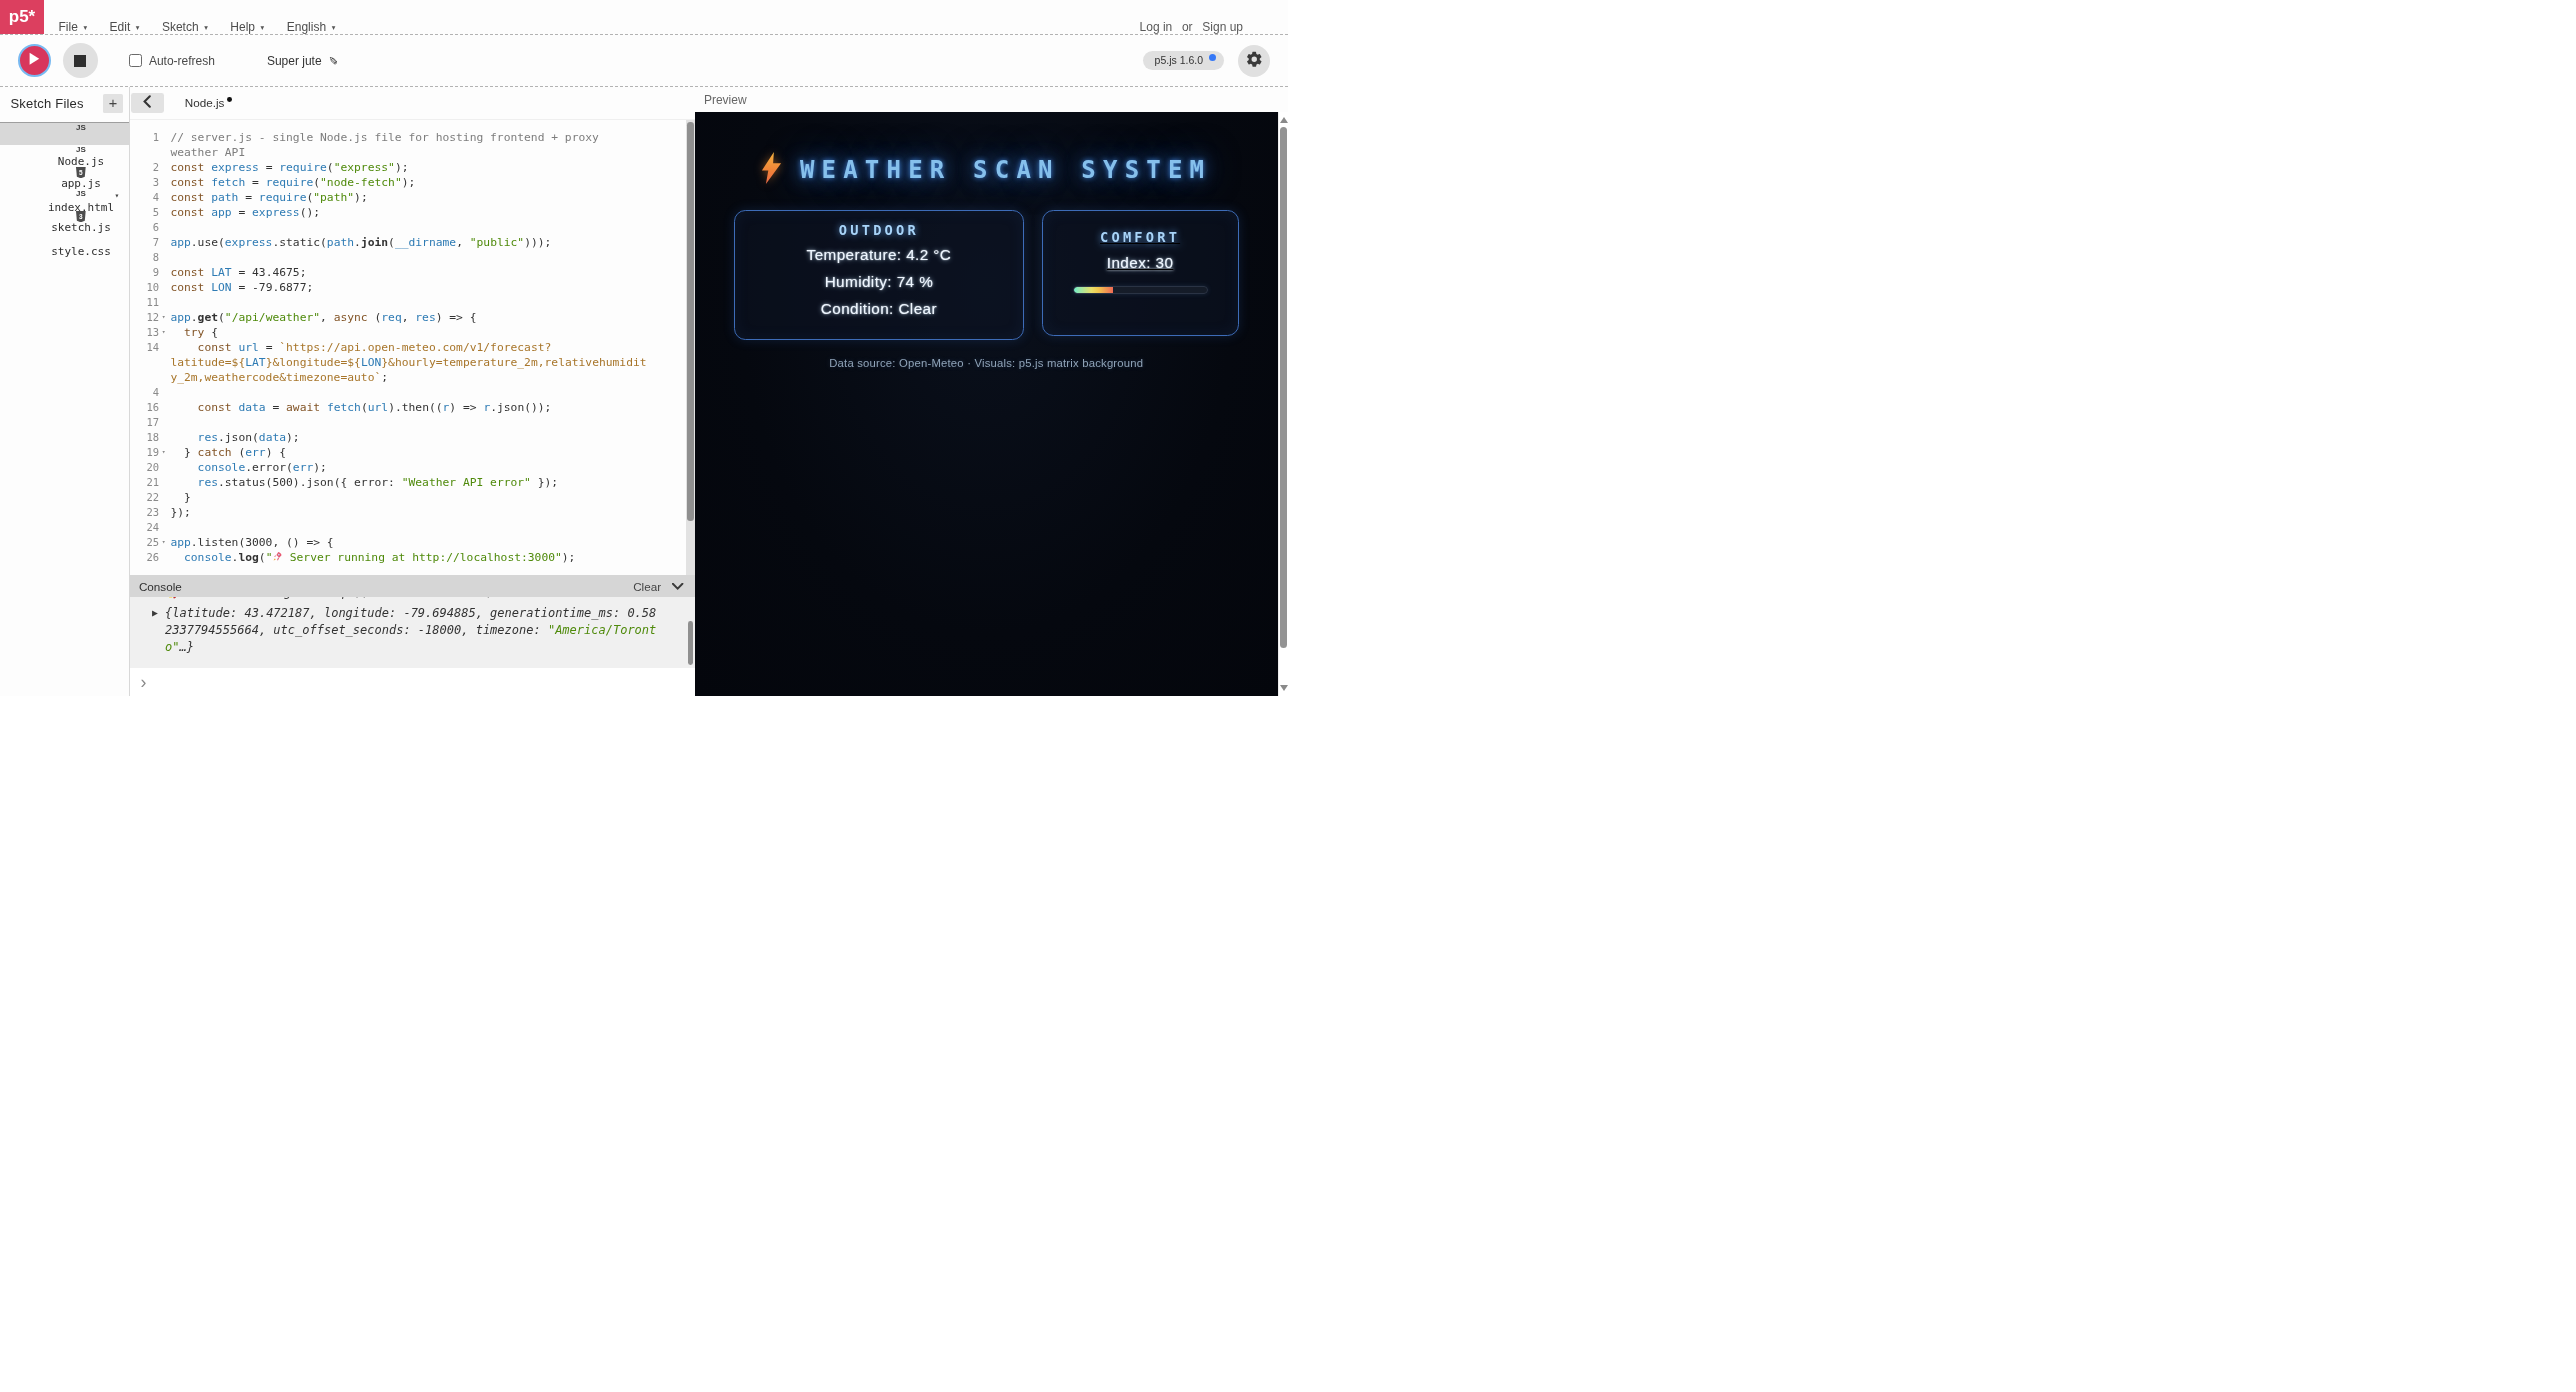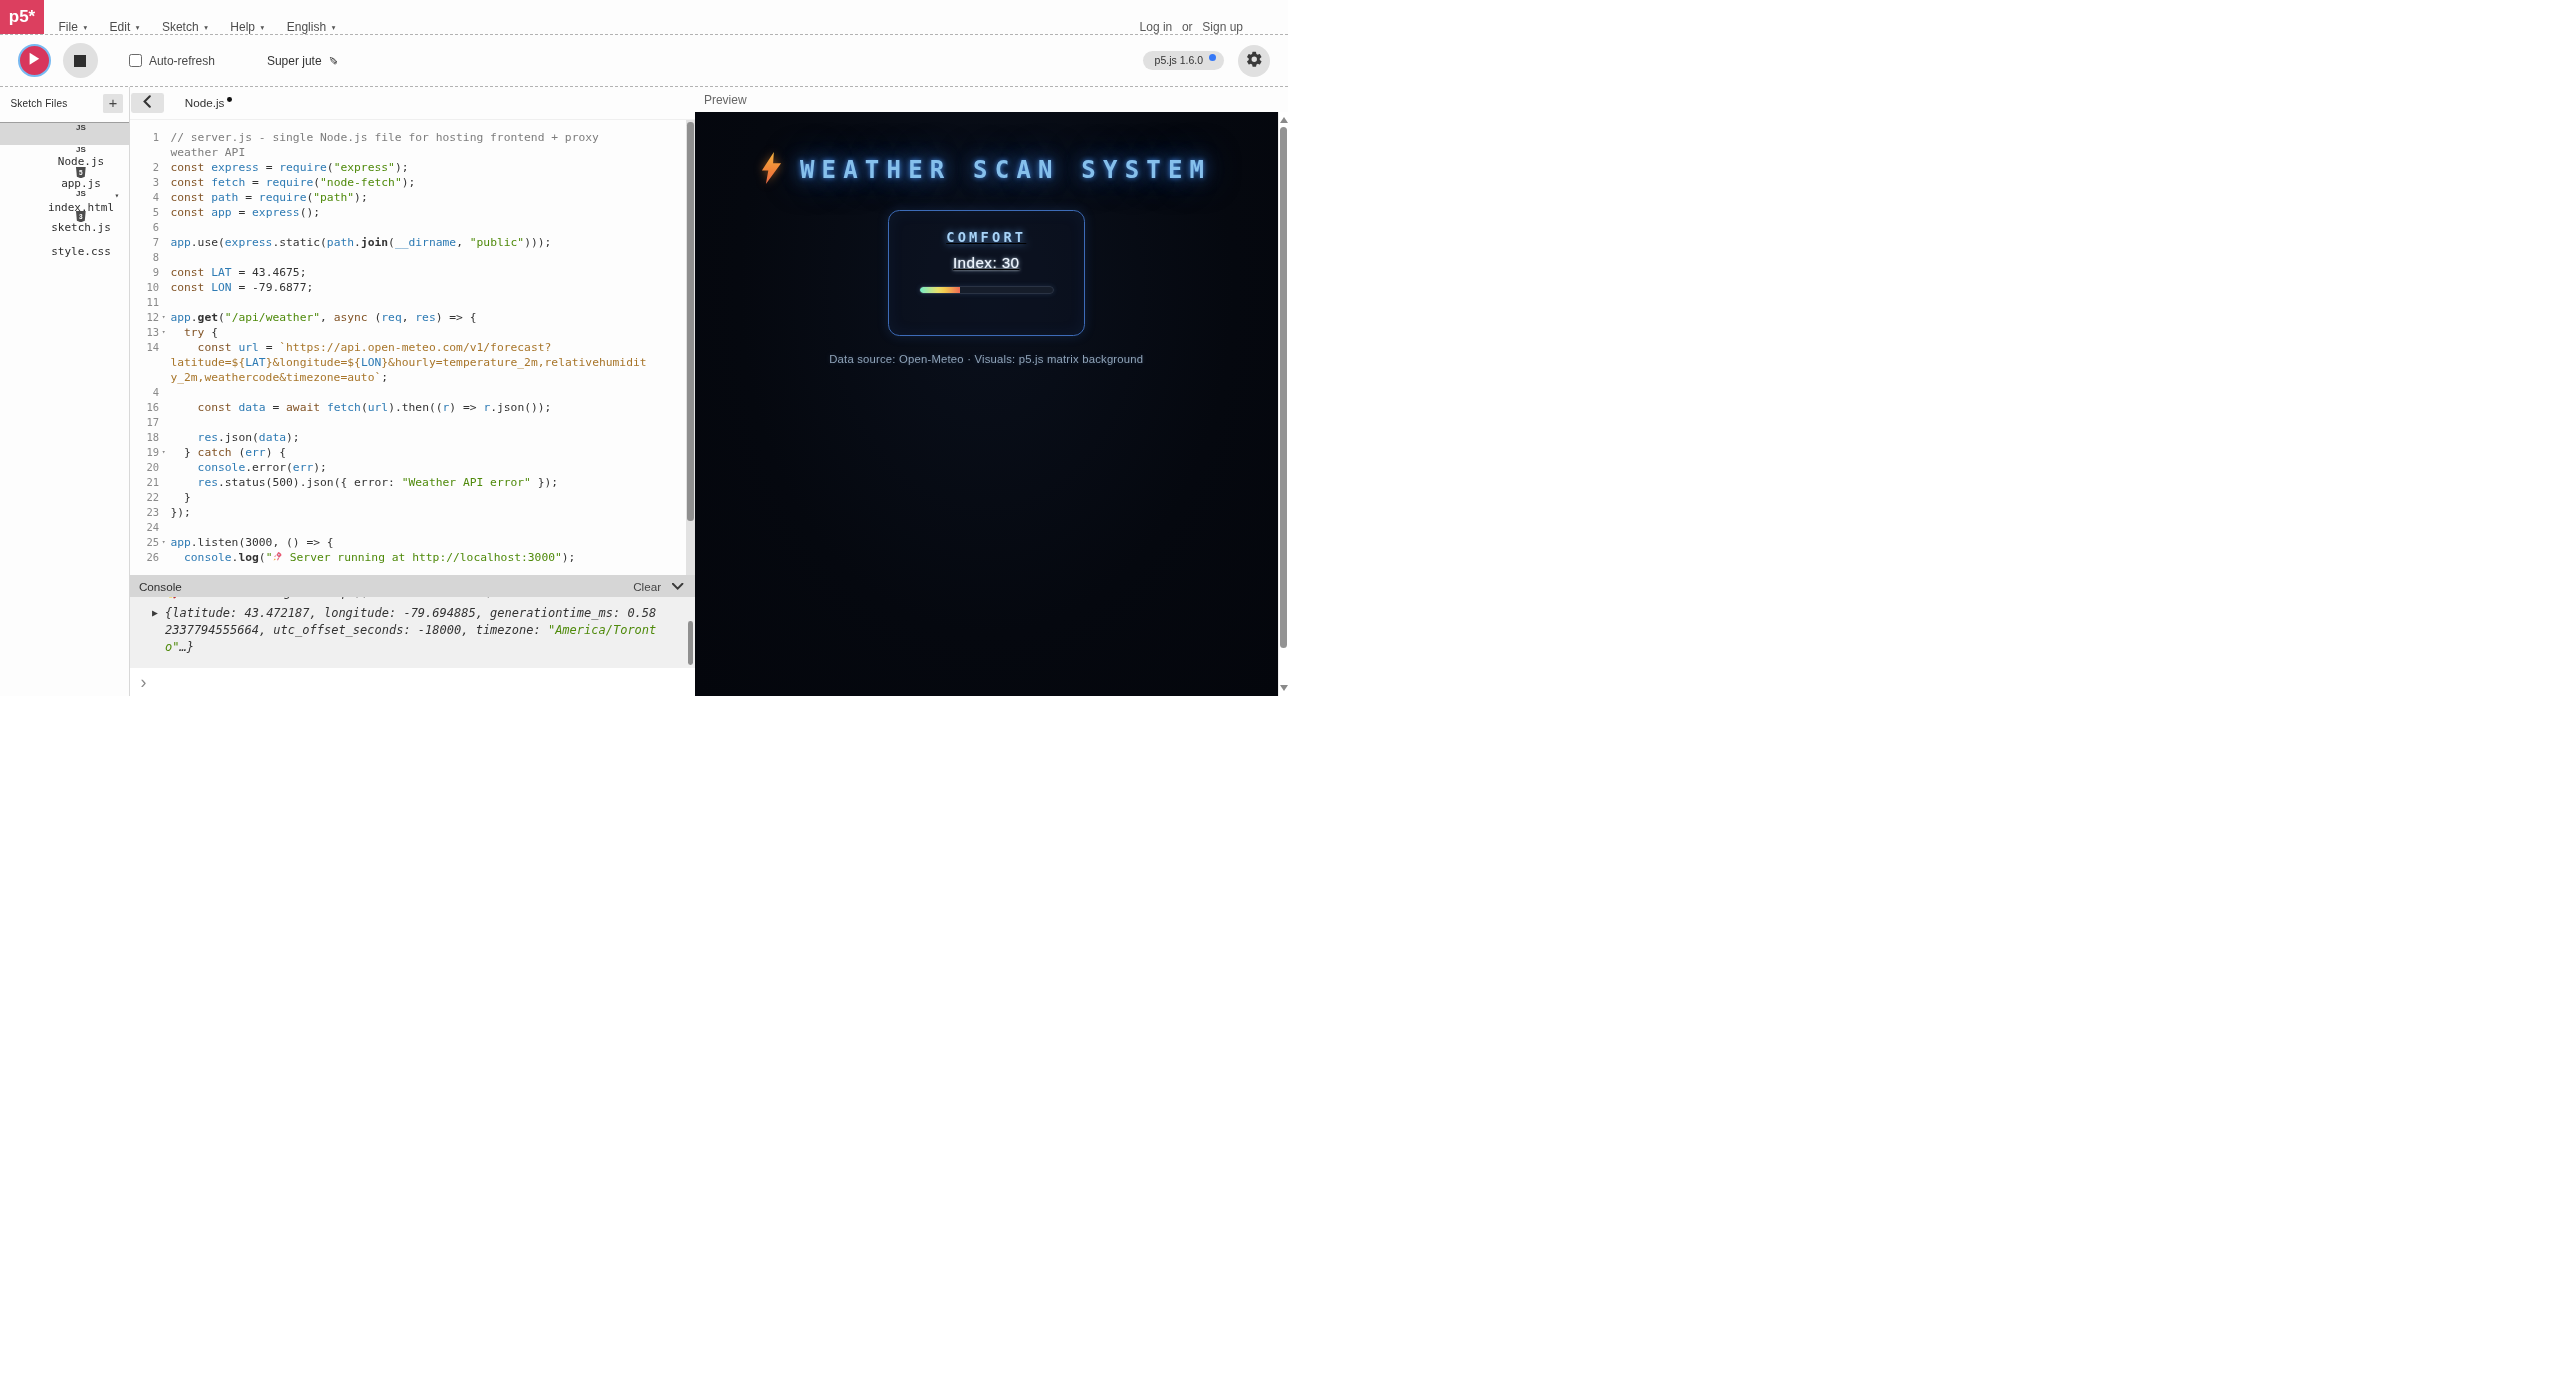--- a/index.html
+++ b/index.html
@@ -34,21 +34,21 @@
   .gear-btn { width:32px; height:32px; border-radius:50%; background:#e0e0e0; display:flex;
               align-items:center; justify-content:center; cursor:pointer; }
 
   
   .main { display:flex; height:609px; }
   .left { width:695px; display:flex; }
 
   
   .sidebar { width:129px; background:#fdfdfd; }
   .sidebar-head { height:33px; display:flex; align-items:center; padding:0 6.4px 0 10.5px; }
-  .sidebar-title { font-size:10px; color:#2b2b2b; letter-spacing:0.2px; }
+  .sidebar-title { font-size:13px; color:#2b2b2b; letter-spacing:0.2px; }
   .plus-btn { margin-left:auto; width:19.3px; height:19.3px; background:#e2e2e2; border-radius:1.6px;
               display:flex; align-items:center; justify-content:center; font-size:14.5px; color:#444; cursor:pointer; }
   .file-list { border-top:0.8px solid #9e9e9e; margin-top:1.6px; }
   .file-row { height:22px; display:flex; align-items:center; padding-left:33px; gap:23px;
               font-family:"DejaVu Sans Mono", monospace; font-size:11px; color:#2e2e2e; cursor:pointer;flex-direction:column; }
   .file-row.selected { background:#d8d8d8; }
   .file-row .fcaret { margin-left:auto; margin-right:9.7px; font-size:8px; color:#444; }
   .js-badge { font-family:"Liberation Sans", sans-serif; font-weight:bold; font-size:8px; color:#3d3d3d; }
   .shield { display:inline-flex; }
 
@@ -517,20 +517,26 @@
                       <stop offset="0.6" stop-color="#f08138"></stop>
                       <stop offset="1" stop-color="#ec6a4a"></stop>
                 </linearGradient>
                   </defs>
                 <path d="M16 0L1 23h8L6 40 25 14h-10z" fill="url(#bg1)"></path>
               </svg>
             </span>
             <span class="wtitle">WEATHER SCAN SYSTEM</span>
           </div>
           <div class="cards">
+            <div class="card card-outdoor">
+              <div class="card-heading">OUTDOOR</div>
+              <div class="card-line">Temperature: 4.2 °C</div>
+              <div class="card-line">Humidity: 74 %</div>
+              <div class="card-line">Condition: Clear</div>
+            </div>
             <div class="card card-comfort">
               <div class="card-heading">COMFORT</div>
               <div class="card-line">Index: 30</div>
               <div class="bar-track">
                 <div class="bar-fill" style="width: 30%;"></div>
               </div>
             </div>
           </div>
           <div class="app-footer">Data source: Open-Meteo · Visuals: p5.js matrix background</div>
         </div>

